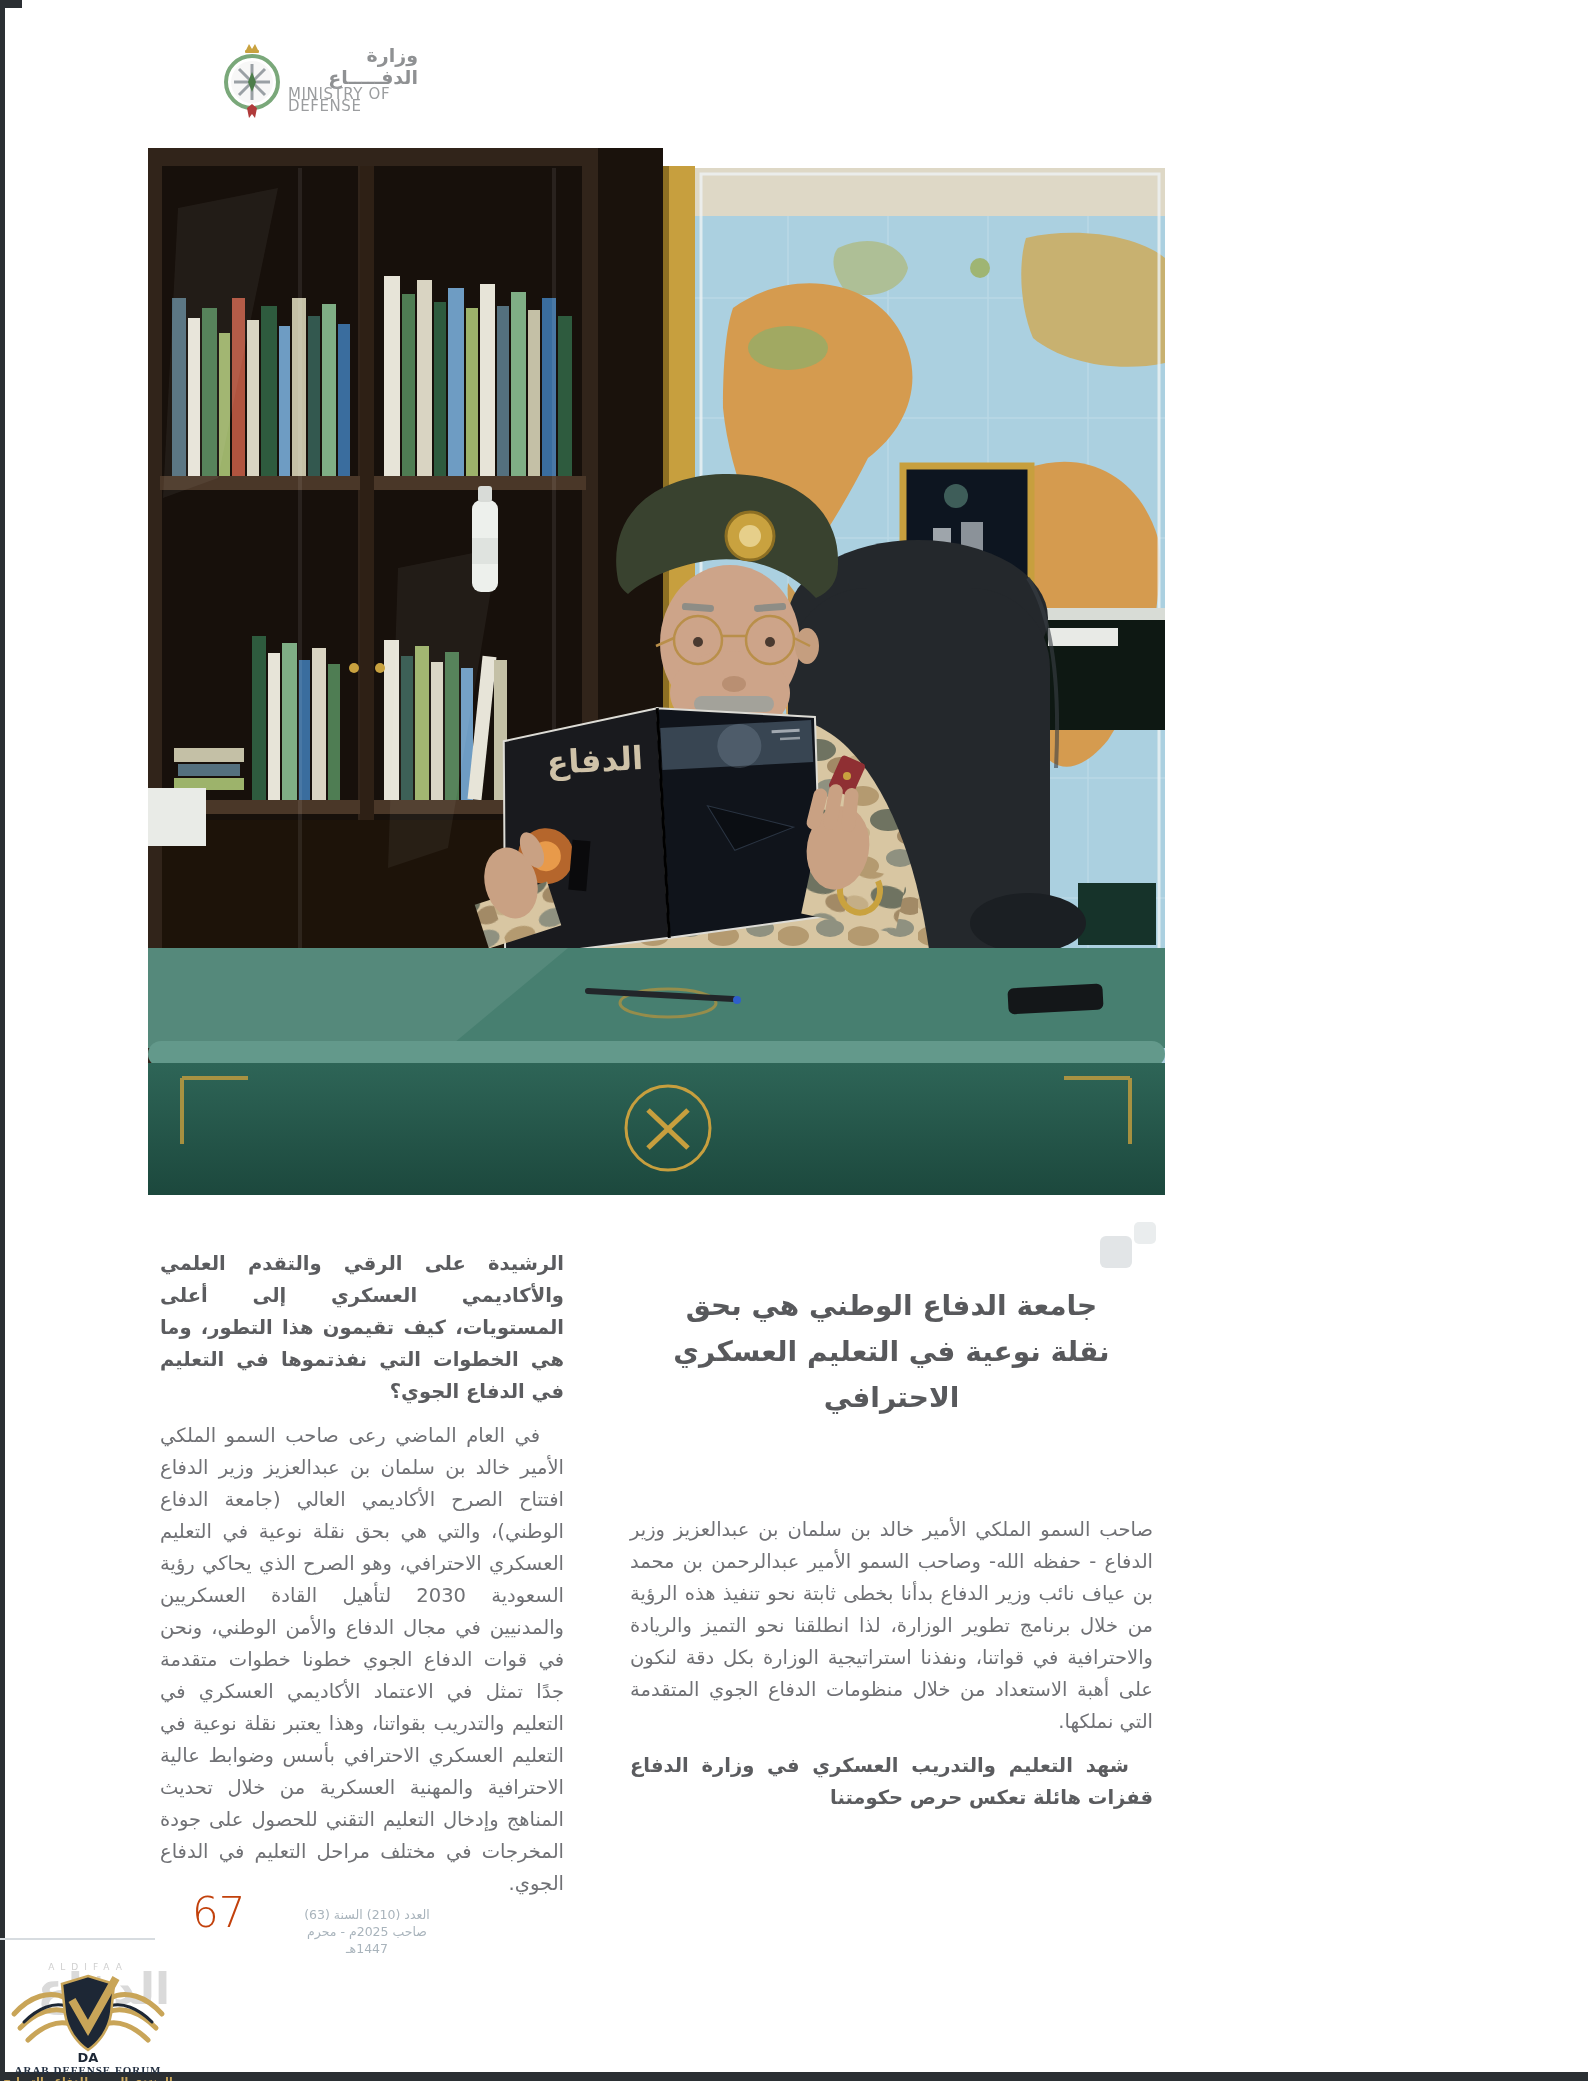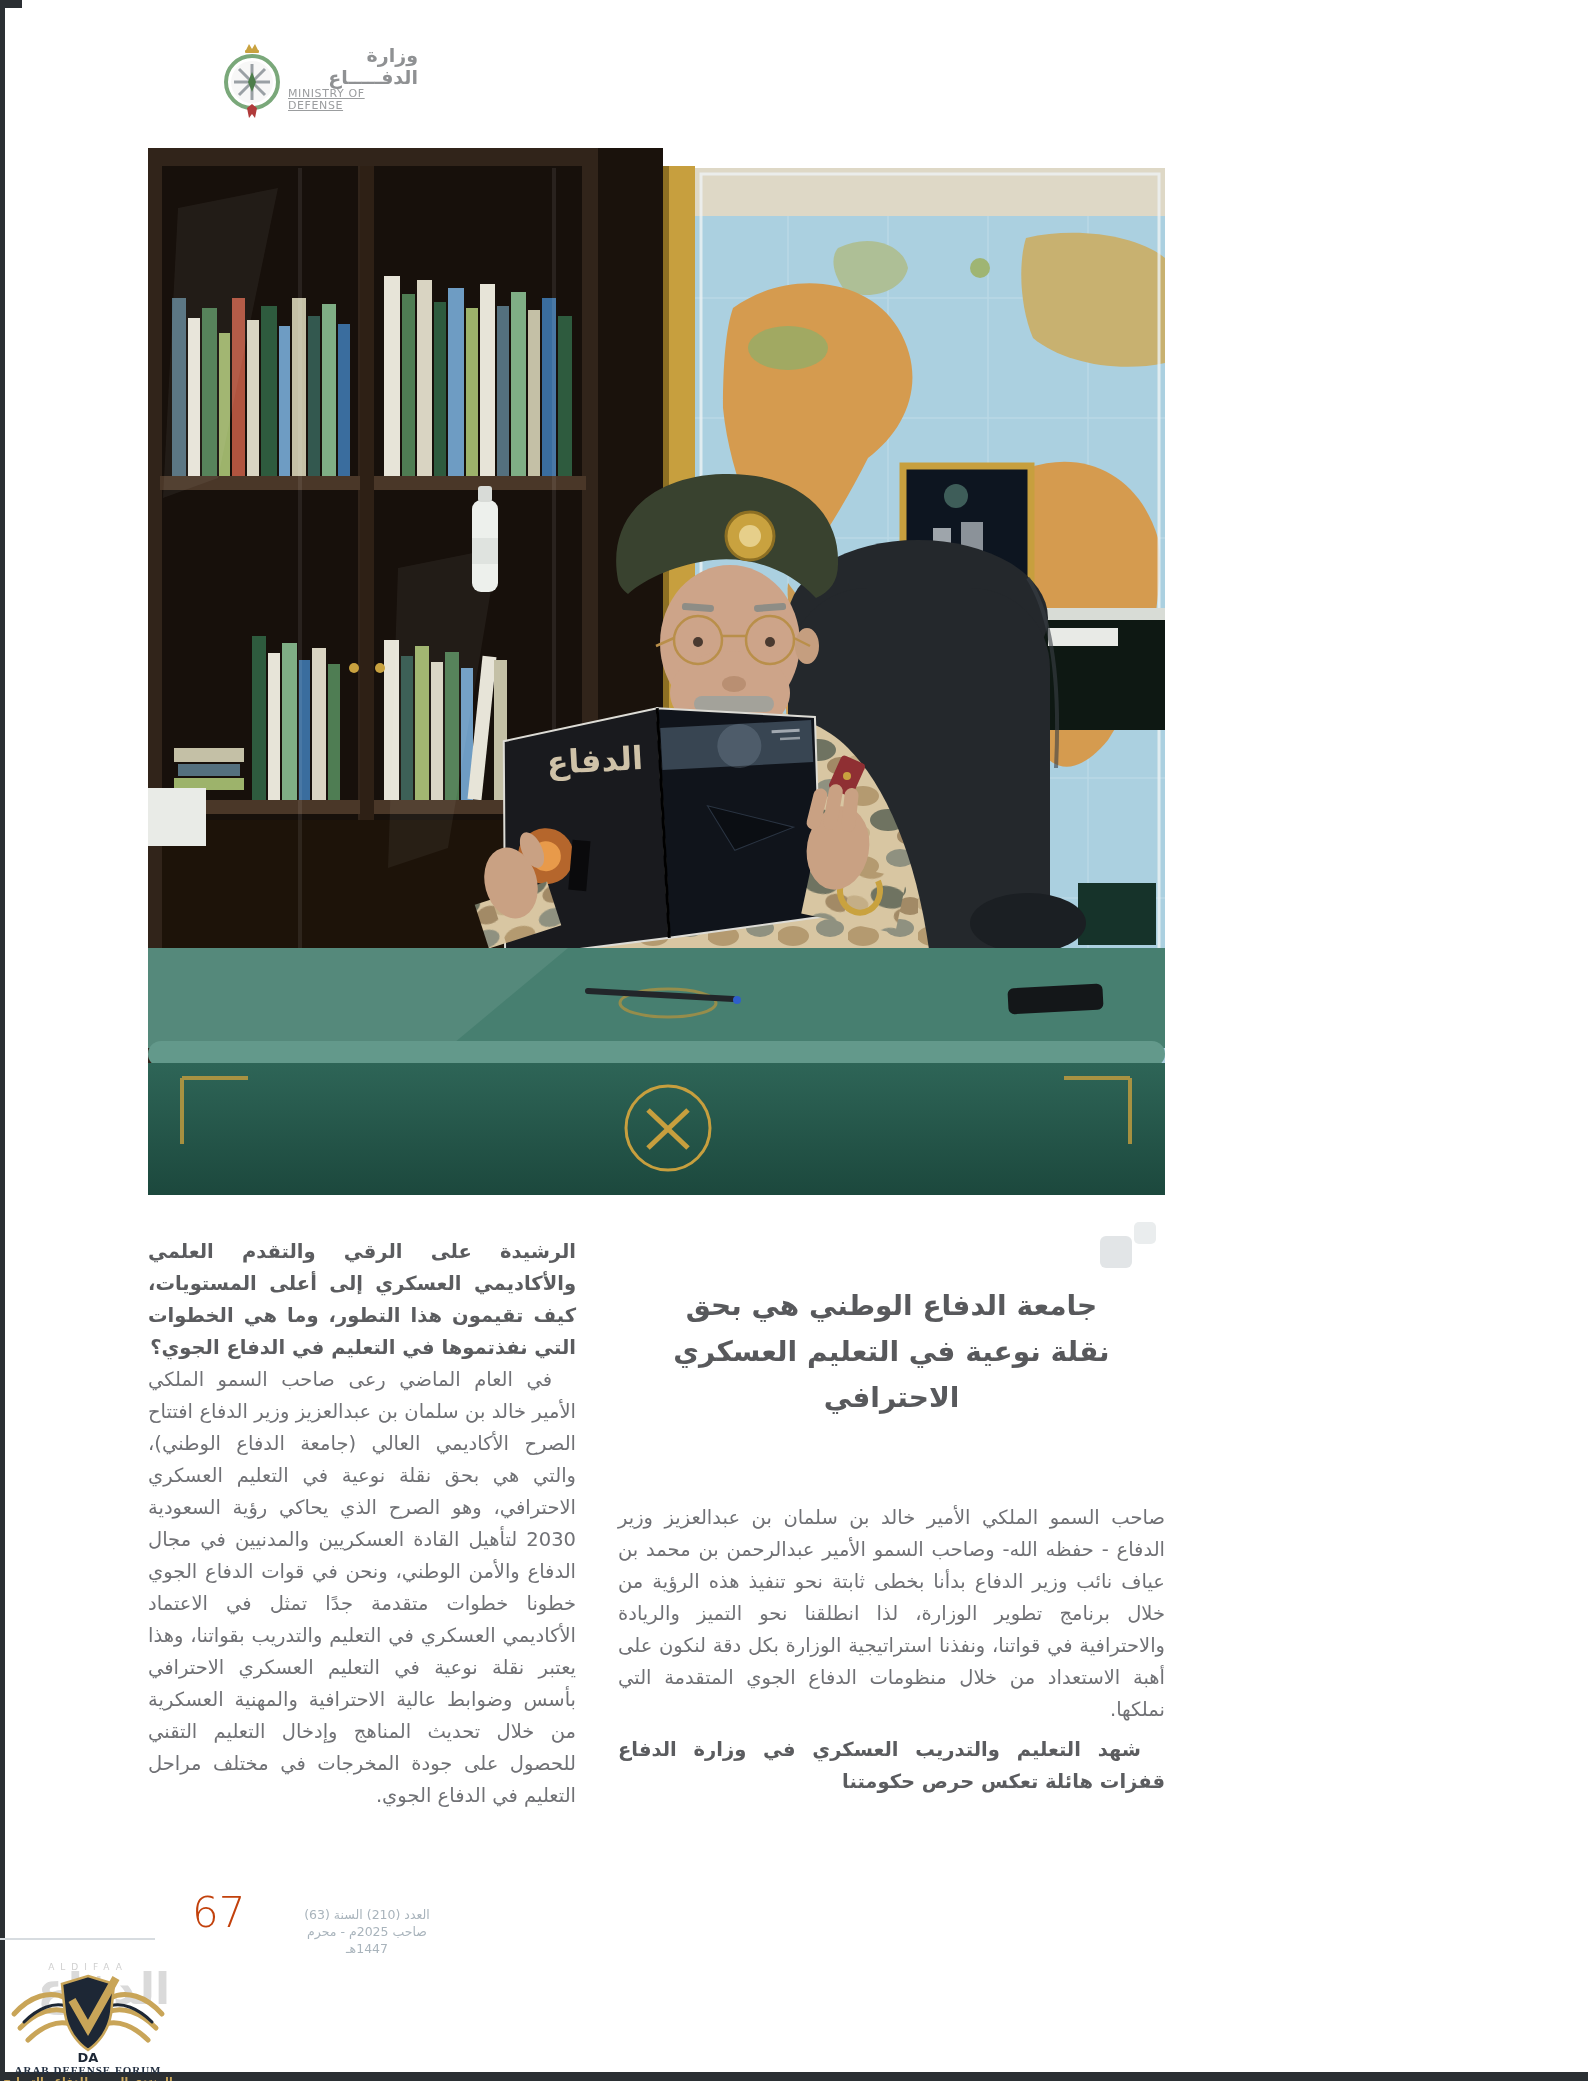--- a/index.html
+++ b/index.html
@@ -5,24 +5,24 @@
   html,body{margin:0;padding:0;background:#fff;}
   .page{position:relative;width:1588px;height:2081px;background:#ffffff;overflow:hidden;
         font-family:"DejaVu Sans",sans-serif;}
   .abs{position:absolute;}
   
   .edge-left{left:0;top:0;width:5px;height:2081px;background:#2b2f33;}
   .edge-bottom{left:0;top:2072px;width:1588px;height:9px;background:#2b2f33;}
   .edge-corner{left:0;top:0;width:22px;height:8px;background:#2b2f33;}
   
   .ministry-ar{font-size:19px;font-weight:600;color:#8f9193;direction:rtl;line-height:22px;}
-  .ministry-en{font-size:11px;letter-spacing:.6px;color:#9b9d9f;line-height:12px;text-decoration:underline;}
+  .ministry-en{font-size:15px;letter-spacing:.6px;color:#9b9d9f;line-height:12px;}
   
   .body-text{direction:rtl;text-align:justify;font-size:19.5px;line-height:32px;color:#707175;}
-  .body-text p{margin:0;}
+  .body-text p{margin:12px;}
   .body-text .q{font-weight:bold;color:#5b5c5f;}
   .body-text .indent{text-indent:24px;}
   .body-text .closing{font-weight:bold;color:#5b5c5f;text-indent:24px;margin-top:8px;}
   .pullquote{direction:rtl;text-align:center;font-size:28px;font-weight:bold;color:#58595c;line-height:46px;}
   
   .page-num{font-size:42px;font-weight:200;color:#c2410c;line-height:42px;}
   .footer-info{direction:rtl;text-align:center;font-size:12.5px;color:#a9b4bc;line-height:17px;}
   .footer-rule{background:#d7dce0;height:2px;}
 </style>
 </head>

